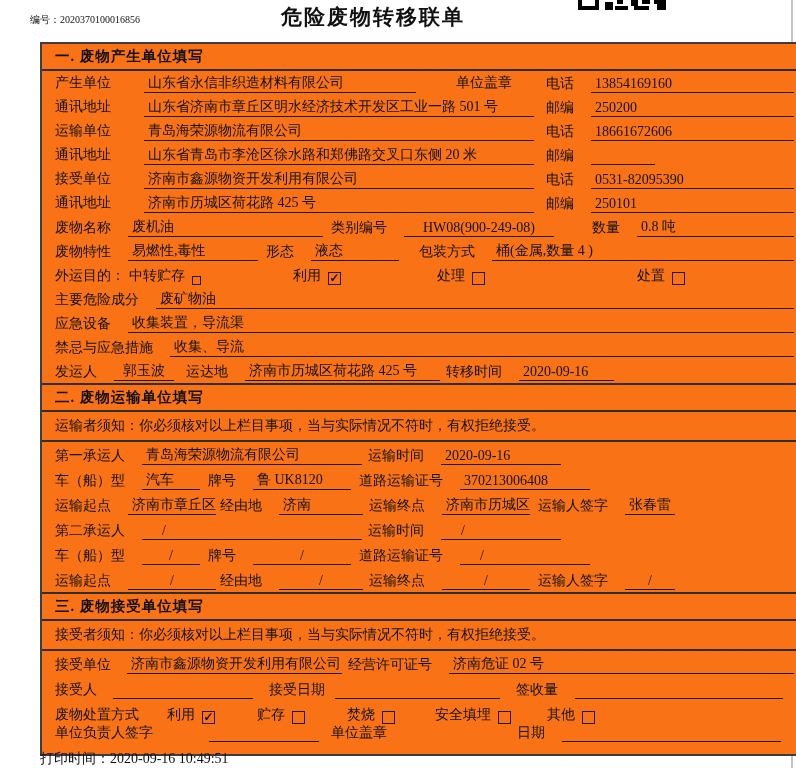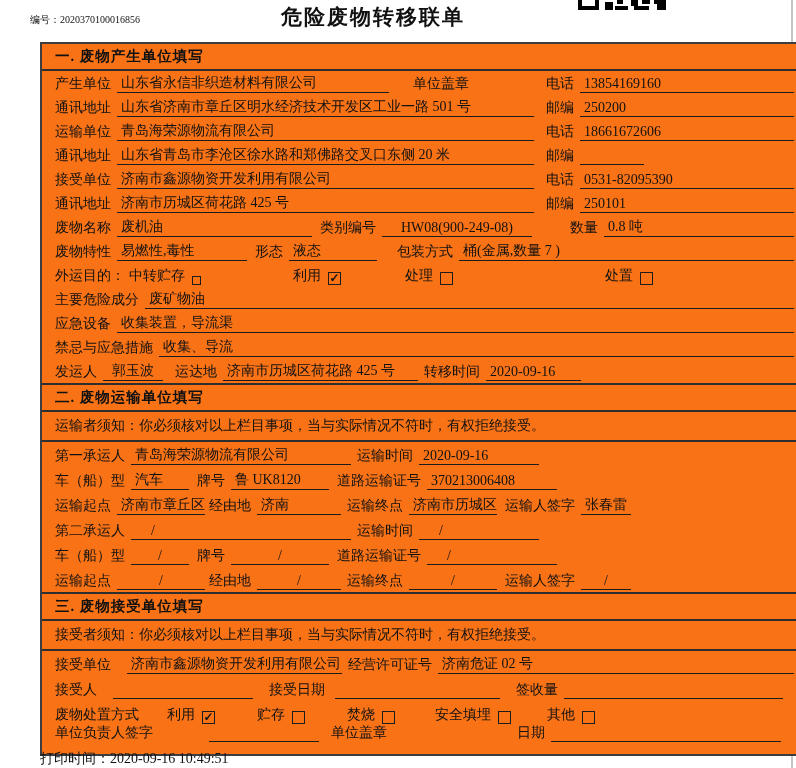--- a/index.html
+++ b/index.html
@@ -43,26 +43,26 @@
   .row {
     display:flex; align-items:flex-end;
     height:24px; padding:0 13px 2px 13px;
     white-space:nowrap;
   }
   .row.tall { height:25px; }
   .row.last { padding-bottom:12px; height:28px; }
   .lbl { white-space:nowrap; }
   .u {
     border-bottom:1px solid #1c1c1c;
-    padding:0 4px; margin-left:6px;
+    padding:0 4px; margin-left:17px;
     white-space:nowrap; min-height:17px;
     display:inline-block;
   }
   .fill { flex:1 1 auto; margin-right:3px; }
-  .c1 { width:491px; display:flex; align-items:center; }
+  .c1 { width:491px; display:flex; align-items:flex-start;gap:16px; }
   .c1 .fill { margin-right:12px; }
   .ctr { text-align:center; }
   .ind { padding-left:20px; }
   
   .w60{width:60px;} .w64{width:64px;} .w58{width:58px;} .w50{width:50px;}
   .w84{width:84px;} .w88{width:88px;} .w95{width:95px;}
   .w98{width:98px;} .w110{width:110px;} .w120{width:120px;}
   .w130{width:130px;} .w140{width:140px;} .w150{width:150px;} .w165{width:165px;}
   .w195{width:195px;} .w215{width:215px;} .w220{width:220px;} .w272{width:272px;}
   
@@ -72,21 +72,21 @@
     line-height:11px; font-size:12px; text-align:center;
     vertical-align:-1px; font-weight:bold;
   }
   .cb.sm { width:9px; height:9px; vertical-align:0; }
   
   .ml4{margin-left:4px;} .ml6{margin-left:6px;} .ml8{margin-left:8px;text-align:center;}
   .ml10{margin-left:10px;} .ml12{margin-left:12px;} .ml16{margin-left:16px;}
   .ml20{margin-left:20px;} .ml24{margin-left:24px;} .ml28{margin-left:28px;}
   .ml36{margin-left:36px;} .ml38{margin-left:38px;} .ml40{margin-left:40px;}
   .ml42{margin-left:42px;} .ml56{margin-left:56px;}
-  .ml92{margin-left:92px;} .ml96{margin-left:64px;} .ml130{margin-left:130px;}
+  .ml92{margin-left:92px;} .ml96{margin-left:96px;} .ml130{margin-left:130px;}
   .ml152{margin-left:152px;}
   .print-time {
     position:absolute; left:40px; top:750px; font-size:14px; white-space:nowrap;
   }
 </style>
 </head>
 <body>
 
 <div class="page-edge"></div>
 
@@ -178,21 +178,21 @@
       <span class="lbl ml38">数量</span>
       <span class="u fill">0.8 吨</span>
     </div>
 
     <div class="row">
       <span class="lbl">废物特性</span>
       <span class="u w130">易燃性,毒性</span>
       <span class="lbl ml8">形态</span>
       <span class="u w88">液态</span>
       <span class="lbl ml20">包装方式</span>
-      <span class="u fill">桶(金属,数量  7 )</span>
+      <span class="u fill">桶(金属,数量  4 )</span>
     </div>
 
     <div class="row">
       <span class="lbl">外运目的：</span>
       <span class="lbl ml4">中转贮存</span>
       <span class="cb sm"></span>
       <span class="lbl ml92">利用</span>
       <span class="cb checked">✓</span>
       <span class="lbl ml96">处理</span>
       <span class="cb"></span>

